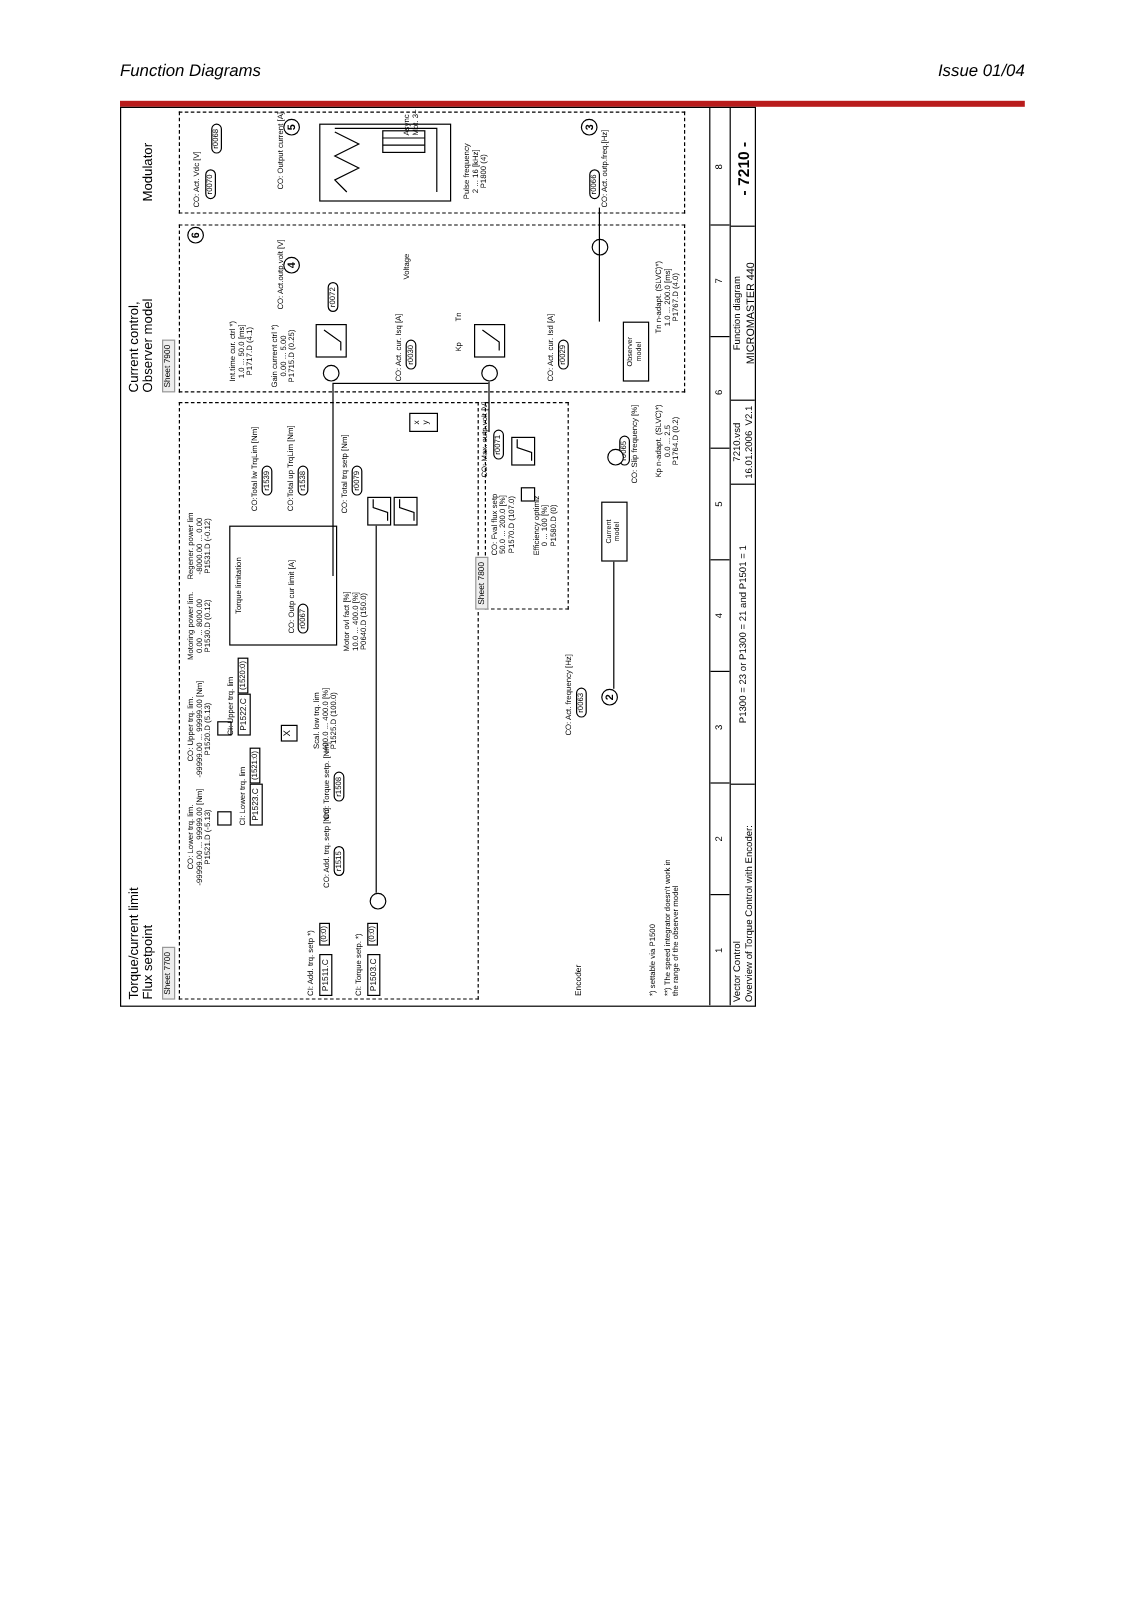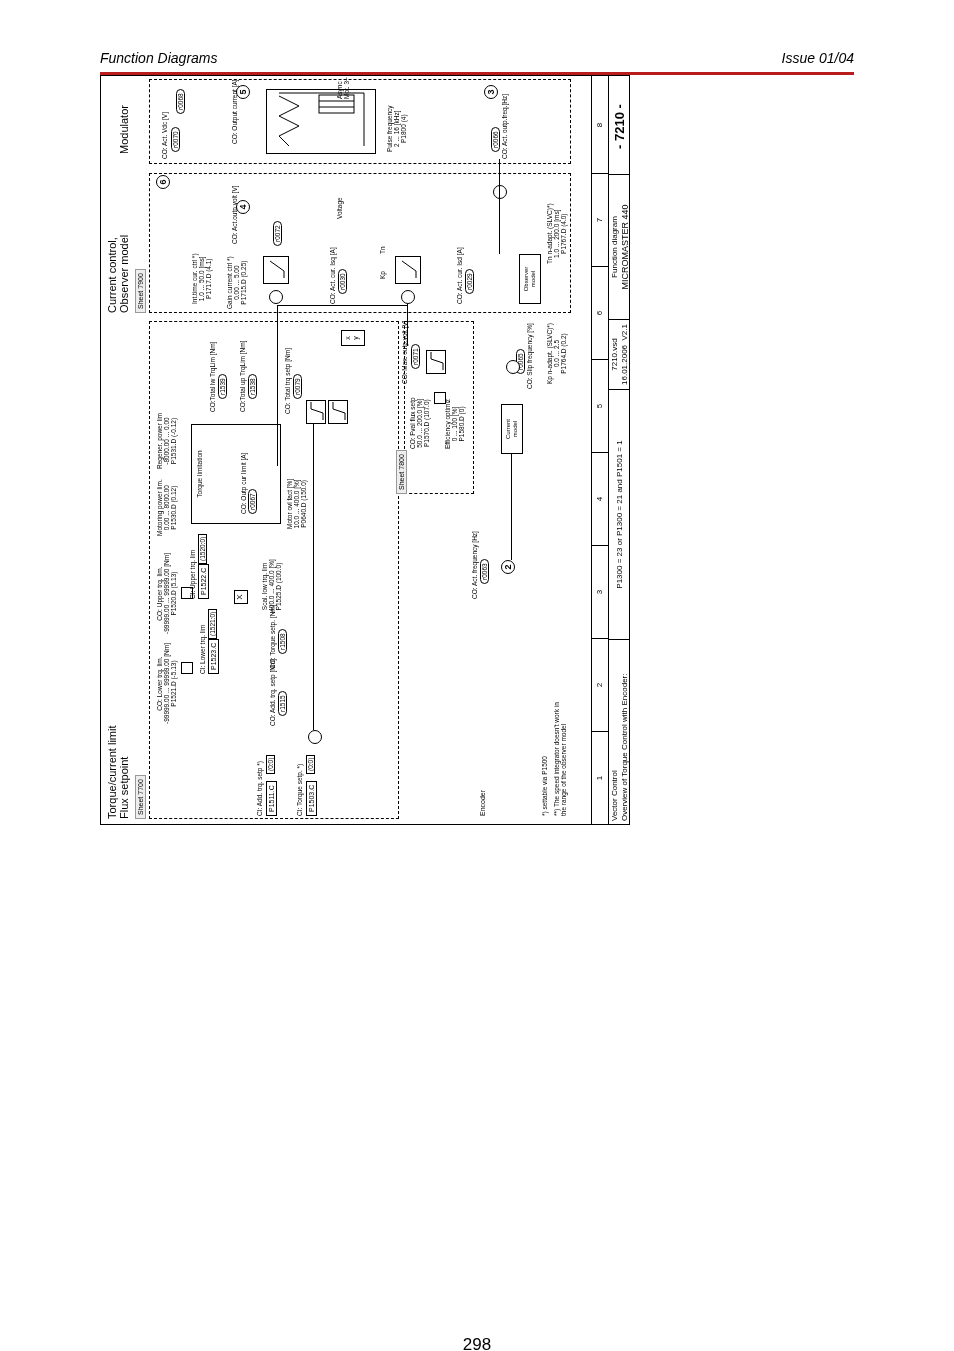--- a/index.html
+++ b/index.html
@@ -13,22 +13,22 @@
       width: 954px;
       padding: 50px 100px 40px 100px;
       position: relative;
     }
     .header-bar {
       width: 100%;
       display: flex;
       justify-content: space-between;
       font-style: italic;
       font-size: 14px;
-      border-bottom: 3px solid #b91c1c;
-      padding-bottom: 6px;
+      border-bottom: 5px solid #b91c1c;
+      padding-bottom: 18px;
       margin-bottom: 20px;
     }
     .diagram-container {
       width: 750px;
       height: 530px;
       border: 1px solid #000;
       position: relative;
       transform: rotate(-90deg);
       transform-origin: top left;
       margin-left: 0;

